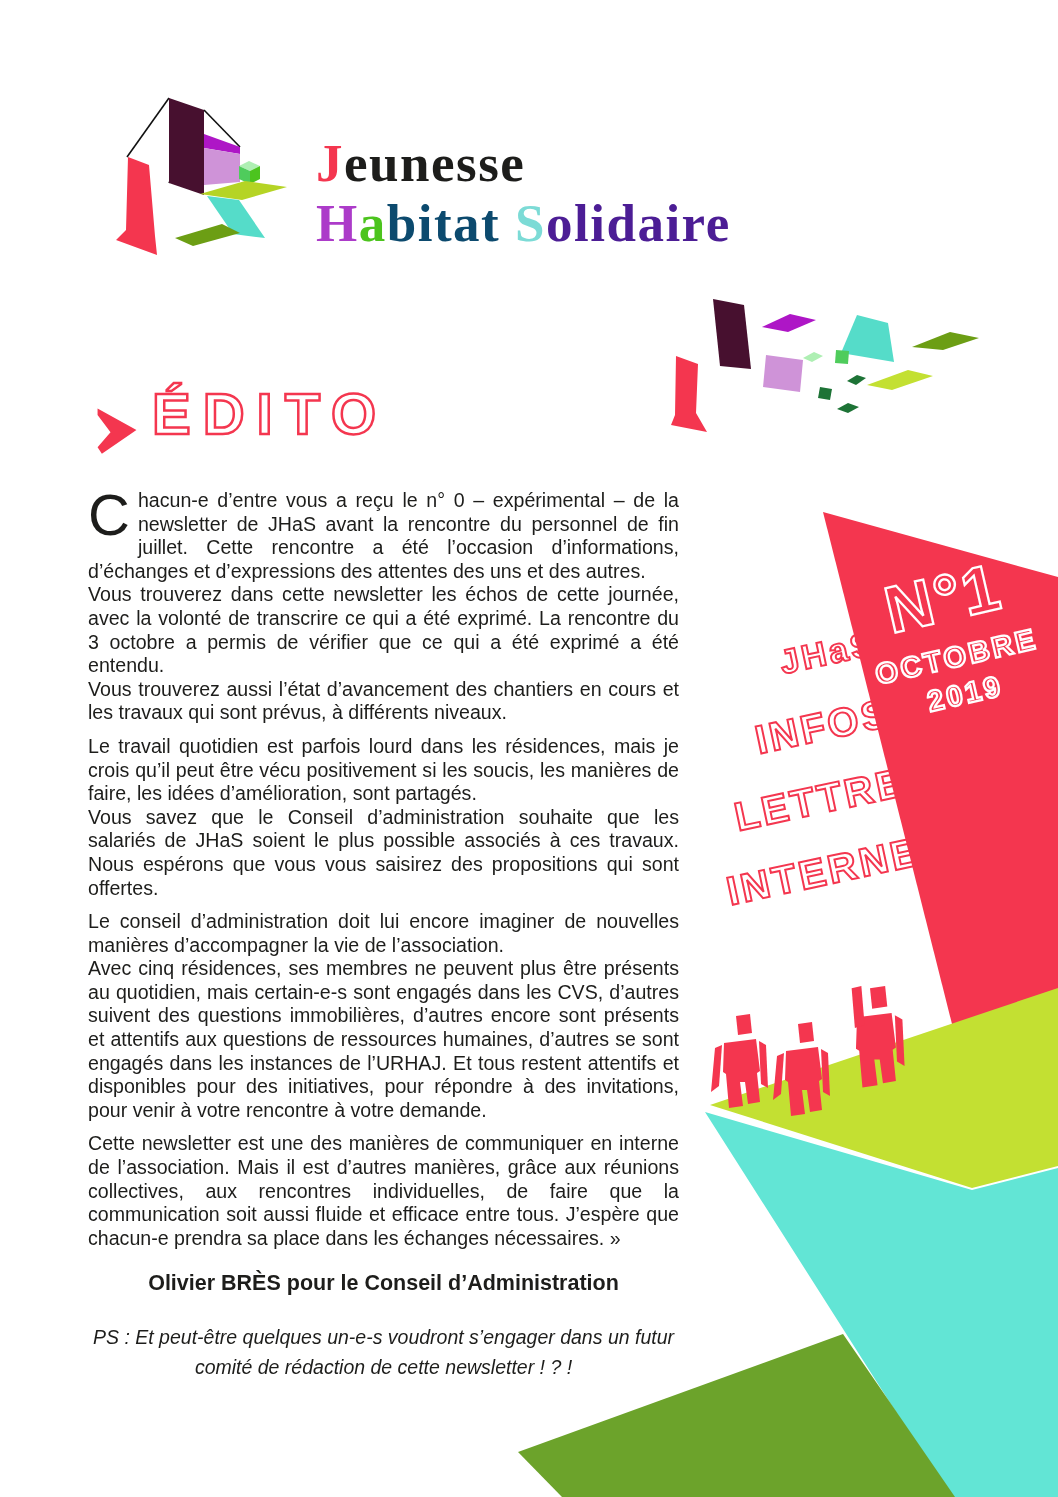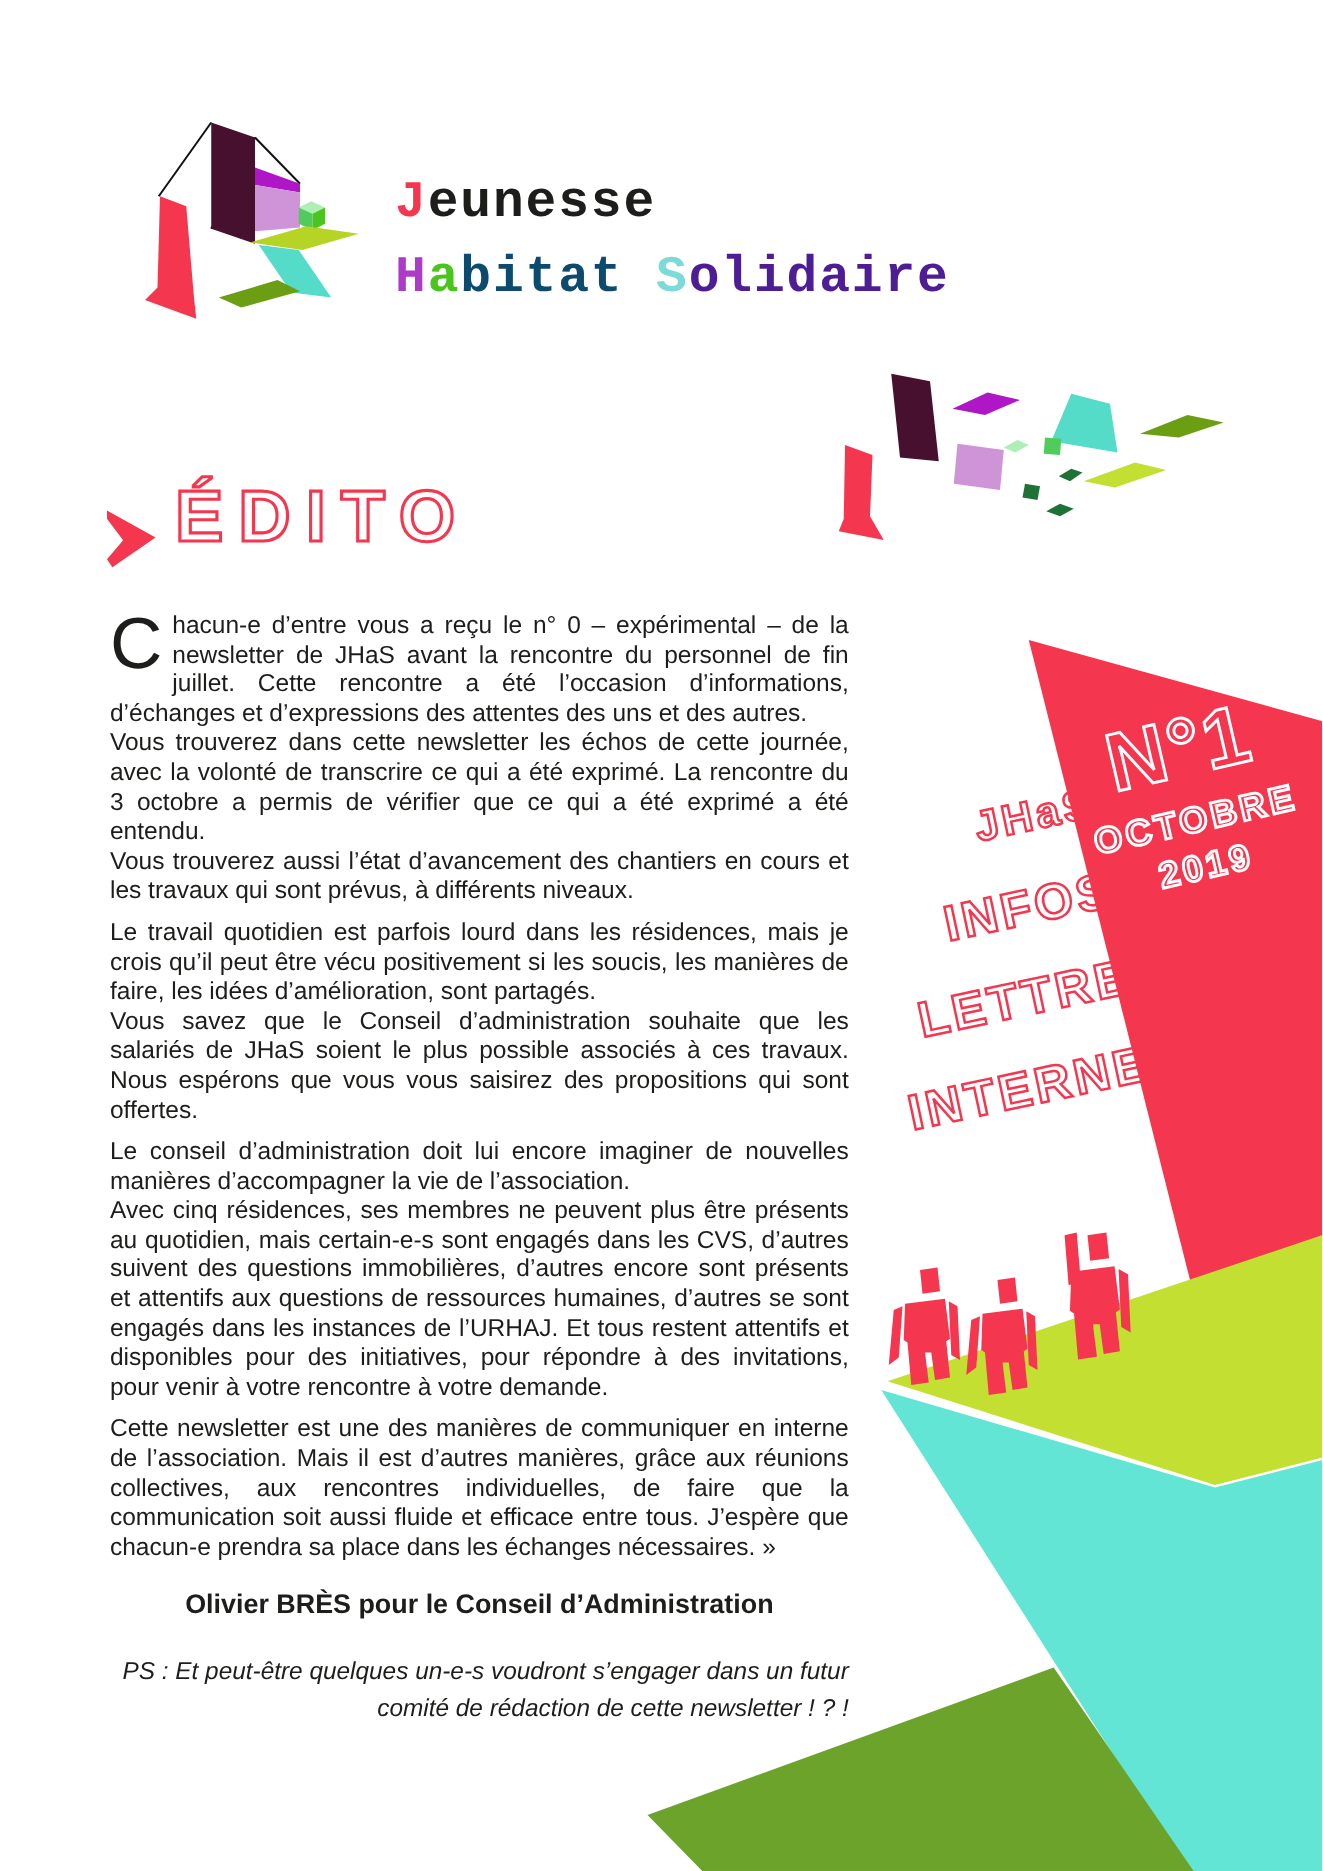--- a/index.html
+++ b/index.html
@@ -5,41 +5,41 @@
   * { margin:0; padding:0; box-sizing:border-box; }
   html,body { background:#ffffff; }
   .page {
     position:relative; width:1058px; height:1497px; background:#fff;
     overflow:hidden; font-family:"Liberation Sans", sans-serif; color:var(--ink,#1d1d1b);
   }
   
   .logo { position:absolute; left:112px; top:88px; width:185px; height:185px; z-index:4; }
   .brand-title {
     position:absolute; left:316px; top:133px; z-index:4;
-    font-family:Liberation Mono, monospace; font-weight:bold;
-    font-size:41px; line-height:60px; letter-spacing:1.5px; white-space:nowrap;
+    font-family:Liberation Serif, serif; font-weight:bold;
+    font-size:53px; line-height:60px; letter-spacing:1.5px; white-space:nowrap;
   }
   .confetti { position:absolute; left:660px; top:285px; width:340px; height:160px; z-index:4; }
 
   
-  .edito-row { position:absolute; left:80px; top:382px; display:flex; align-items:flex-start; z-index:4; }
+  .edito-row { position:absolute; left:92px; top:382px; display:flex; align-items:flex-start; z-index:4; }
   .edito-arrow { width:50px; height:54px; margin-top:20px; margin-right:10px; }
   .edito-heading {
     font-size:58px; font-weight:bold; letter-spacing:12px; line-height:64px;
     color:transparent; -webkit-text-stroke:2.5px var(--red,#f4364f);
   }
 
   
   .body-col { position:absolute; left:88px; top:489px; width:591px; z-index:4;
     font-size:19.6px; line-height:23.6px; text-align:justify; }
   .para { margin-bottom:10px; }
   .seg { text-align:justify; }
   .dropcap { float:left; font-size:58px; line-height:45px; padding:3px 8px 0 0; }
   .signature { margin-top:22px; font-size:21.5px; font-weight:bold; text-align:center; }
-  .ps { margin-top:26px; font-size:19.5px; line-height:30px; font-style:italic; text-align:right; }
+  .ps { margin-top:26px; font-size:19.5px; line-height:30px; font-style:italic; text-align:center; }
 
   
   .banner-lines {
     position:absolute; left:568px; top:608px; width:300px; z-index:1;
     transform:rotate(-12deg); transform-origin:100% 0;
     text-align:right; font-weight:bold; letter-spacing:3px;
     color:transparent; -webkit-text-stroke:2px var(--red,#f4364f);
   }
   .bl { font-size:40px; line-height:71px; }
   .bl0 { font-size:34px; }

